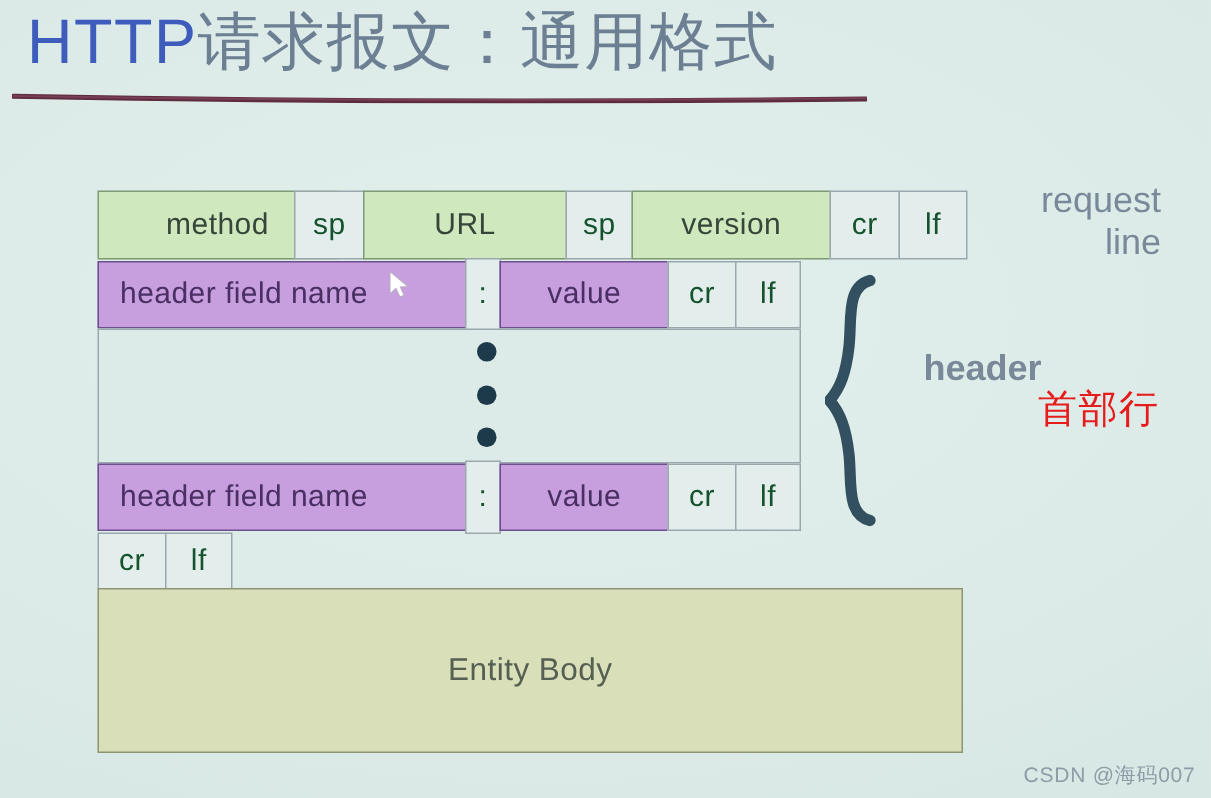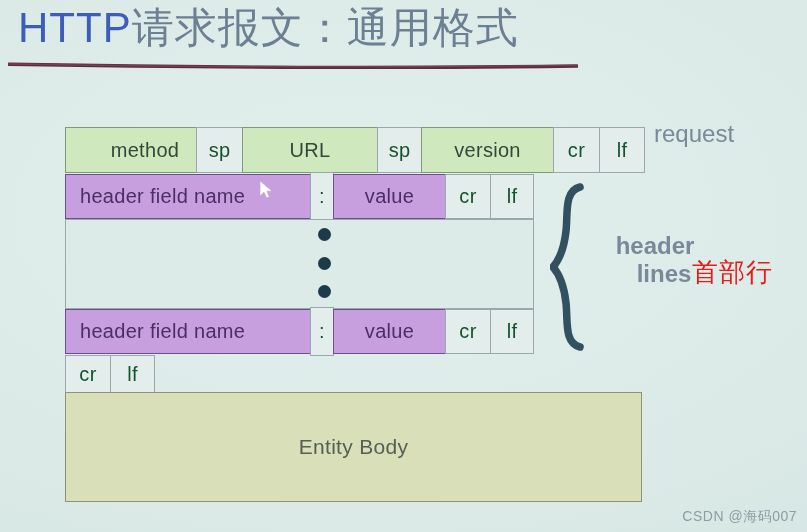--- a/index.html
+++ b/index.html
@@ -123,21 +123,21 @@
     width: 46px;
     height: 168px;
   }
 
   
   .anno-en {
     position: absolute;
     color: #79899a;
     font-size: 24px;
     line-height: 1.15;
-    text-align: left;
+    text-align: right;
     font-family: "Liberation Sans", sans-serif;
   }
   .anno-cn {
     position: absolute;
     color: #e81b1b;
     font-size: 26px;
     font-family: "Liberation Sans", sans-serif;
     letter-spacing: 1px;
   }
   #anno-request-line-cn { left: 666px; top: 82px; }
@@ -213,25 +213,25 @@
     <div class="cell cell-body" style="left:65px;  top:392px; width:577px; height:110px;">Entity Body</div>
 
     <svg id="brace" viewBox="0 0 46 168" preserveAspectRatio="none">
       <path d="M30,4 C14,8 18,30 16,48 C14,66 10,76 3,84 C10,92 14,102 16,120 C18,138 14,160 30,164" stroke="#32505f" stroke-width="7.5" fill="none" stroke-linecap="round" stroke-linejoin="round"></path>
     </svg>
 
   </div>
 
   <div class="anno-en" id="anno-request-line-en">
     <div>request</div>
+    <div>line</div>
   </div>
 
   <div class="anno-en" id="anno-header-lines-en">
     <div>header</div>
-    <div style="padding-left:18px;">lines</div>
   </div>
   <div class="anno-cn" id="anno-header-lines-cn">首部行</div>
 
   <svg id="cursor" viewBox="0 0 16 20">
     <path d="M1,1 L1,16 L5,12.2 L7.6,18 L10.4,16.8 L7.9,11.3 L13,11 Z" fill="#ffffff" stroke="#b9b0c4" stroke-width="0.7"></path>
   </svg>
 
   <div id="watermark">CSDN @海码007</div>
 
 </div>

